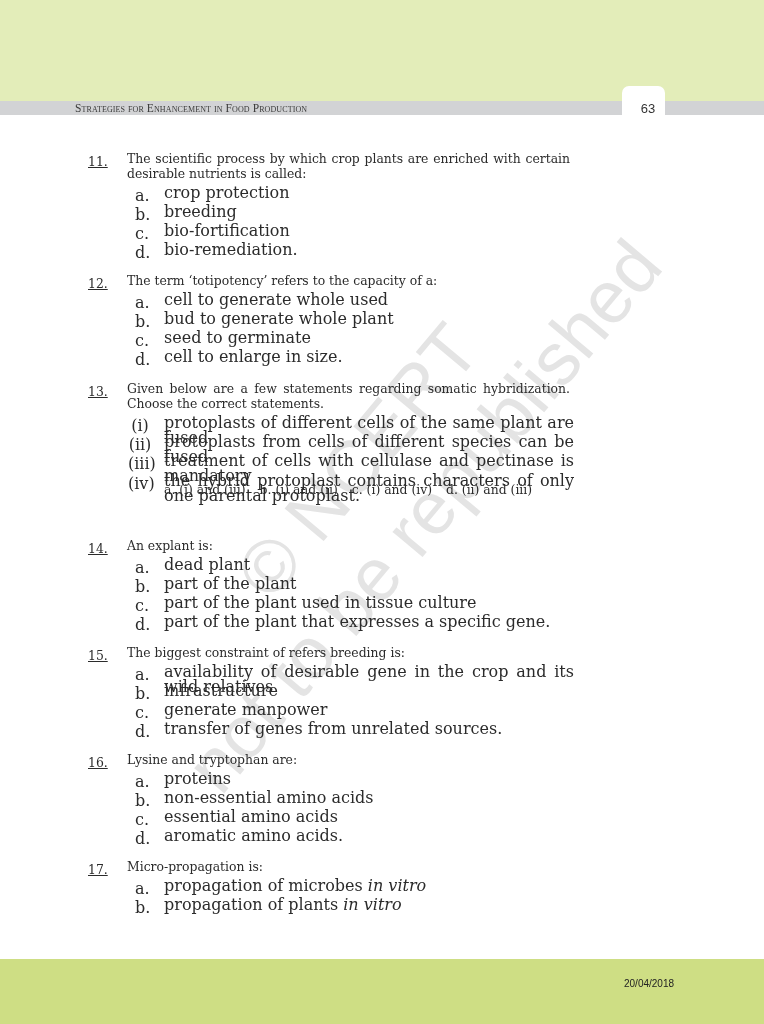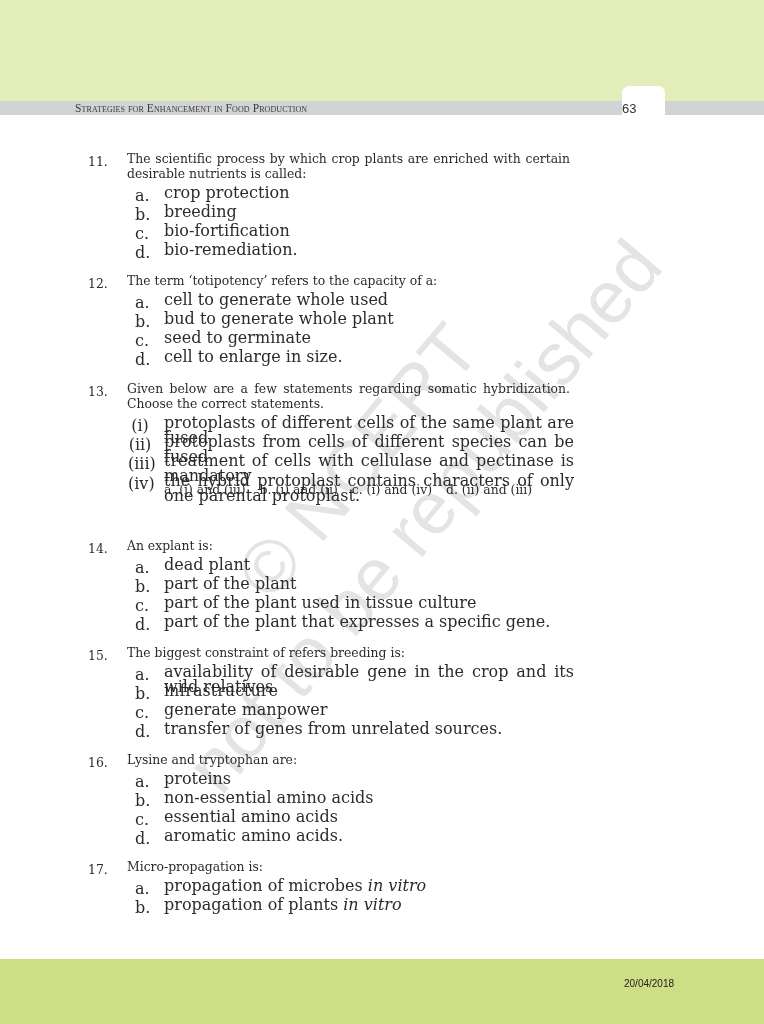--- a/index.html
+++ b/index.html
@@ -2,35 +2,35 @@
 <html><head>
 <meta charset="utf-8">
 <style>
   html, body { margin:0; padding:0; }
   body { width:764px; height:1024px; position:relative; overflow:hidden; background:#ffffff;
          font-family:"DejaVu Serif", serif; color:#2b2b2b; }
   .top-band { position:absolute; left:0; top:0; width:764px; height:101px; background:#e3edb9; }
   .gray-band { position:absolute; left:0; top:101px; width:764px; height:14px; background:#d2d3d5; }
   .page-tab { position:absolute; left:622px; top:86px; width:43px; height:36px; background:#ffffff;
               border-radius:7px 7px 0 0; }
-  .page-num { position:absolute; left:622px; top:101px; width:52px; text-align:left;
+  .page-num { position:absolute; left:622px; top:101px; width:52px; text-align:center;
               font-family:"Liberation Sans", sans-serif; font-size:13px; color:#333; }
   .running-head { position:absolute; left:75px; top:101px; font-family:"Liberation Serif", serif;
                   font-size:11.5px; color:#3a3a3a; font-variant:small-caps; letter-spacing:0.1px; line-height:14px; }
   .bottom-band { position:absolute; left:0; top:959px; width:764px; height:65px; background:#cede84; }
   .date { position:absolute; left:624px; top:978px; font-family:"Liberation Sans", sans-serif;
           font-size:10px; color:#222; }
 
   .watermark { position:absolute; left:90px; top:380px; width:700px; height:300px; pointer-events:none;
                transform:rotate(-50deg); transform-origin:center; color:#e4e4e4;
                font-family:"Liberation Sans", sans-serif; font-size:74px; line-height:86px; text-align:center; }
 
   .content { position:absolute; left:0; top:0; width:764px; }
   .q { position:absolute; left:0; width:764px; font-size:12.4px; line-height:19.3px; }
-  .q .qnum { position:absolute; left:88px; top:0; }
+  .q .qnum { position:absolute; left:88px; top:0;text-decoration:underline; }
   .q .qtext { position:absolute; left:127px; top:0; width:443px; text-align:justify; line-height:14.5px; }
   .opt { position:absolute; left:0; width:764px; height:19px; }
   .opt .olabel { position:absolute; left:135px; width:20px; }
   .opt .olabel.roman { left:128px; width:24px; text-align:center; }
   .opt .otext { position:absolute; left:164px; width:410px; text-align:justify; line-height:14.5px; }
   .choices { position:absolute; left:164px; font-size:12.4px; }
   .choices span { margin-right:10px; }
   i { font-style:italic; }
 </style>
 </head>

